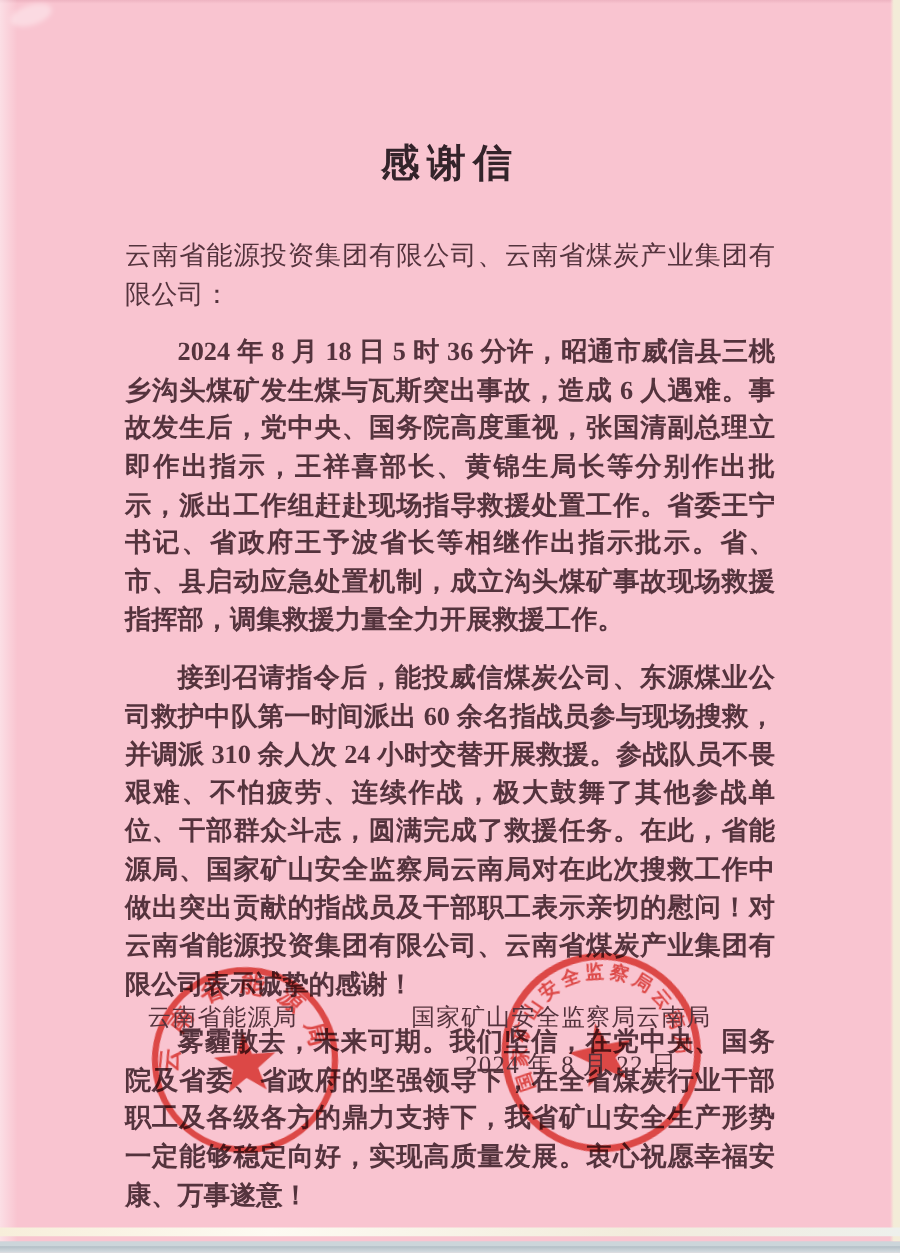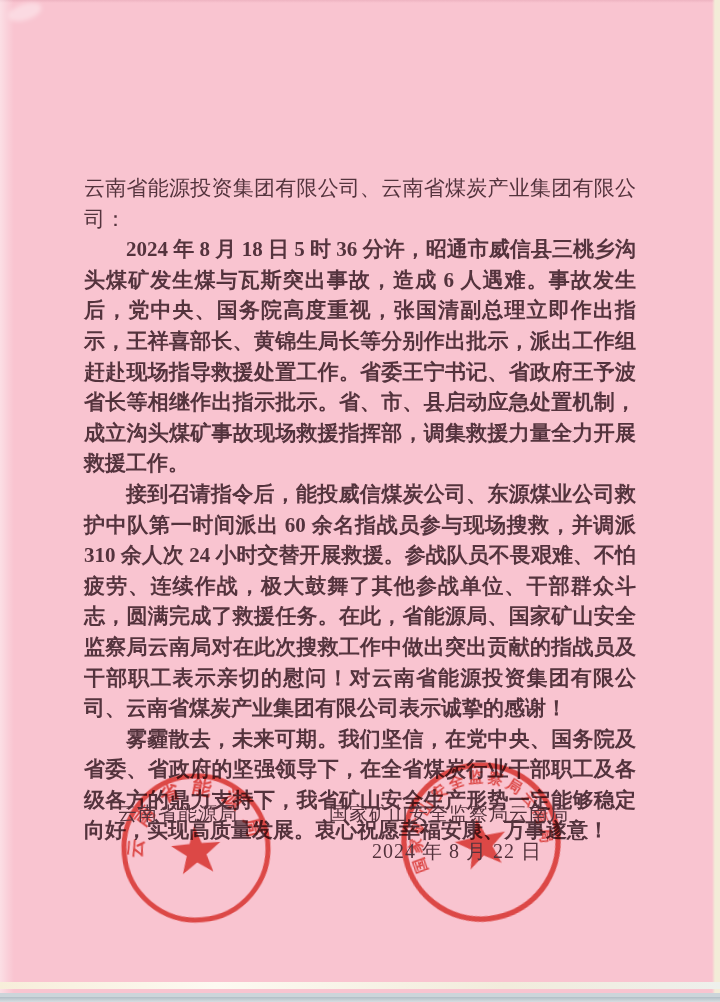--- a/index.html
+++ b/index.html
@@ -38,21 +38,21 @@
   .title {
     position:absolute; left:84px; top:110px; width:552px; z-index:4;
     text-align:center; font-size:31px; font-weight:bold;
     letter-spacing:6px; color:var(--title-ink,#33232a);
   }
   .letter-body {
     position:absolute; left:84px; top:173px; width:552px; z-index:4;
     font-size:21px; line-height:30.6px; color:var(--body-ink,#54333d);
     text-align:justify; text-justify:inter-character;
   }
-  .letter-body p { margin:0; }
+  .letter-body p { margin:16px; }
   .letter-body .para { text-indent:2em;font-weight:bold; }
 
   .sig { position:absolute; z-index:7; color:var(--body-ink,#54333d); font-size:19px; letter-spacing:1px; white-space:nowrap; }
   .sig-left  { left:118px; top:801px; }
   .sig-right { left:329px; top:801px; }
   .sig-date  { left:372px; top:838px; font-size:20px; }
 
   
   .stamp { position:absolute; z-index:6; opacity:.85; mix-blend-mode:multiply; filter:blur(.3px); }
   .stamp-left  { left:116px; top:768px; transform:rotate(-5deg); }
@@ -64,20 +64,21 @@
   .ring-r { font-size:15px; letter-spacing:3.5px; }
 </style>
 </head>
 <body>
 
 <div class="scene">
 
   <div class="paper">
     <div class="corner-light"></div>
 
+    <h1 class="title">感谢信</h1>
 
     <div class="letter-body">
       <p class="salutation">云南省能源投资集团有限公司、云南省煤炭产业集团有限公司：</p>
       <p class="para">2024 年 8 月 18 日 5 时 36 分许，昭通市威信县三桃乡沟头煤矿发生煤与瓦斯突出事故，造成 6 人遇难。事故发生后，党中央、国务院高度重视，张国清副总理立即作出指示，王祥喜部长、黄锦生局长等分别作出批示，派出工作组赶赴现场指导救援处置工作。省委王宁书记、省政府王予波省长等相继作出指示批示。省、市、县启动应急处置机制，成立沟头煤矿事故现场救援指挥部，调集救援力量全力开展救援工作。</p>
       <p class="para">接到召请指令后，能投威信煤炭公司、东源煤业公司救护中队第一时间派出 60 余名指战员参与现场搜救，并调派 310 余人次 24 小时交替开展救援。参战队员不畏艰难、不怕疲劳、连续作战，极大鼓舞了其他参战单位、干部群众斗志，圆满完成了救援任务。在此，省能源局、国家矿山安全监察局云南局对在此次搜救工作中做出突出贡献的指战员及干部职工表示亲切的慰问！对云南省能源投资集团有限公司、云南省煤炭产业集团有限公司表示诚挚的感谢！</p>
       <p class="para">雾霾散去，未来可期。我们坚信，在党中央、国务院及省委、省政府的坚强领导下，在全省煤炭行业干部职工及各级各方的鼎力支持下，我省矿山安全生产形势一定能够稳定向好，实现高质量发展。衷心祝愿幸福安康、万事遂意！</p>
     </div>
 
     <div class="sig sig-left">云南省能源局</div>
     <div class="sig sig-right">国家矿山安全监察局云南局</div>

